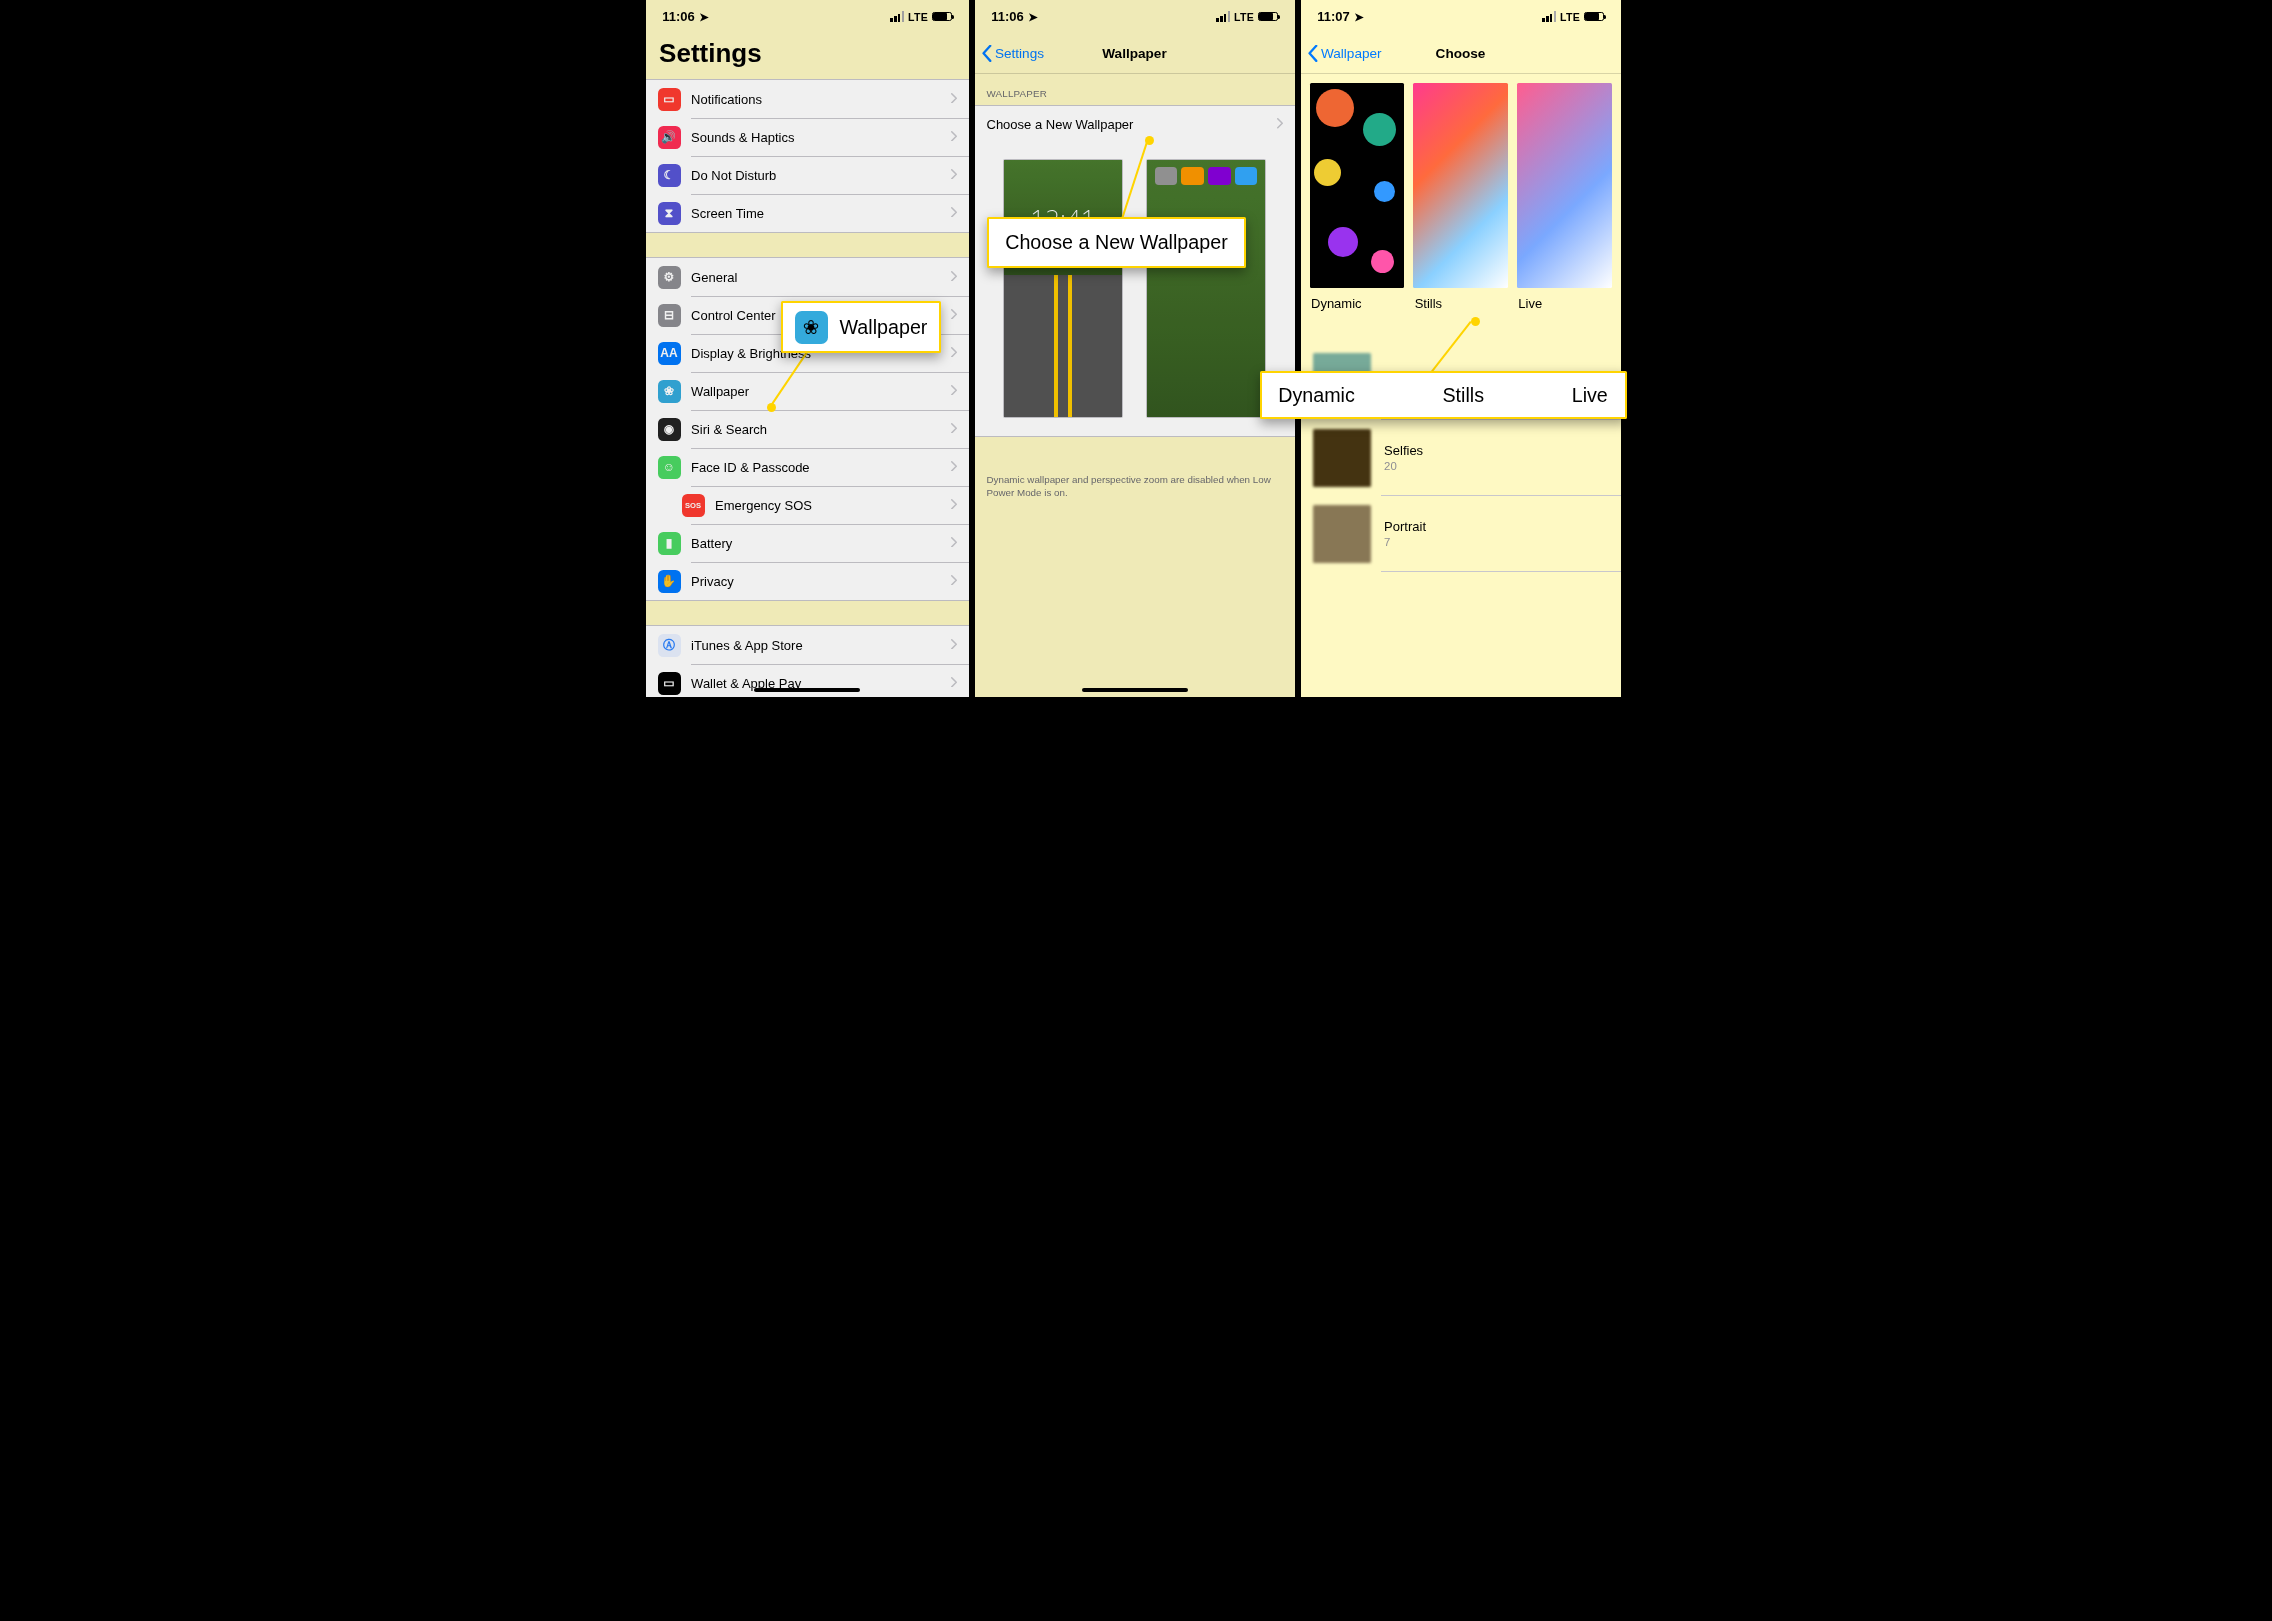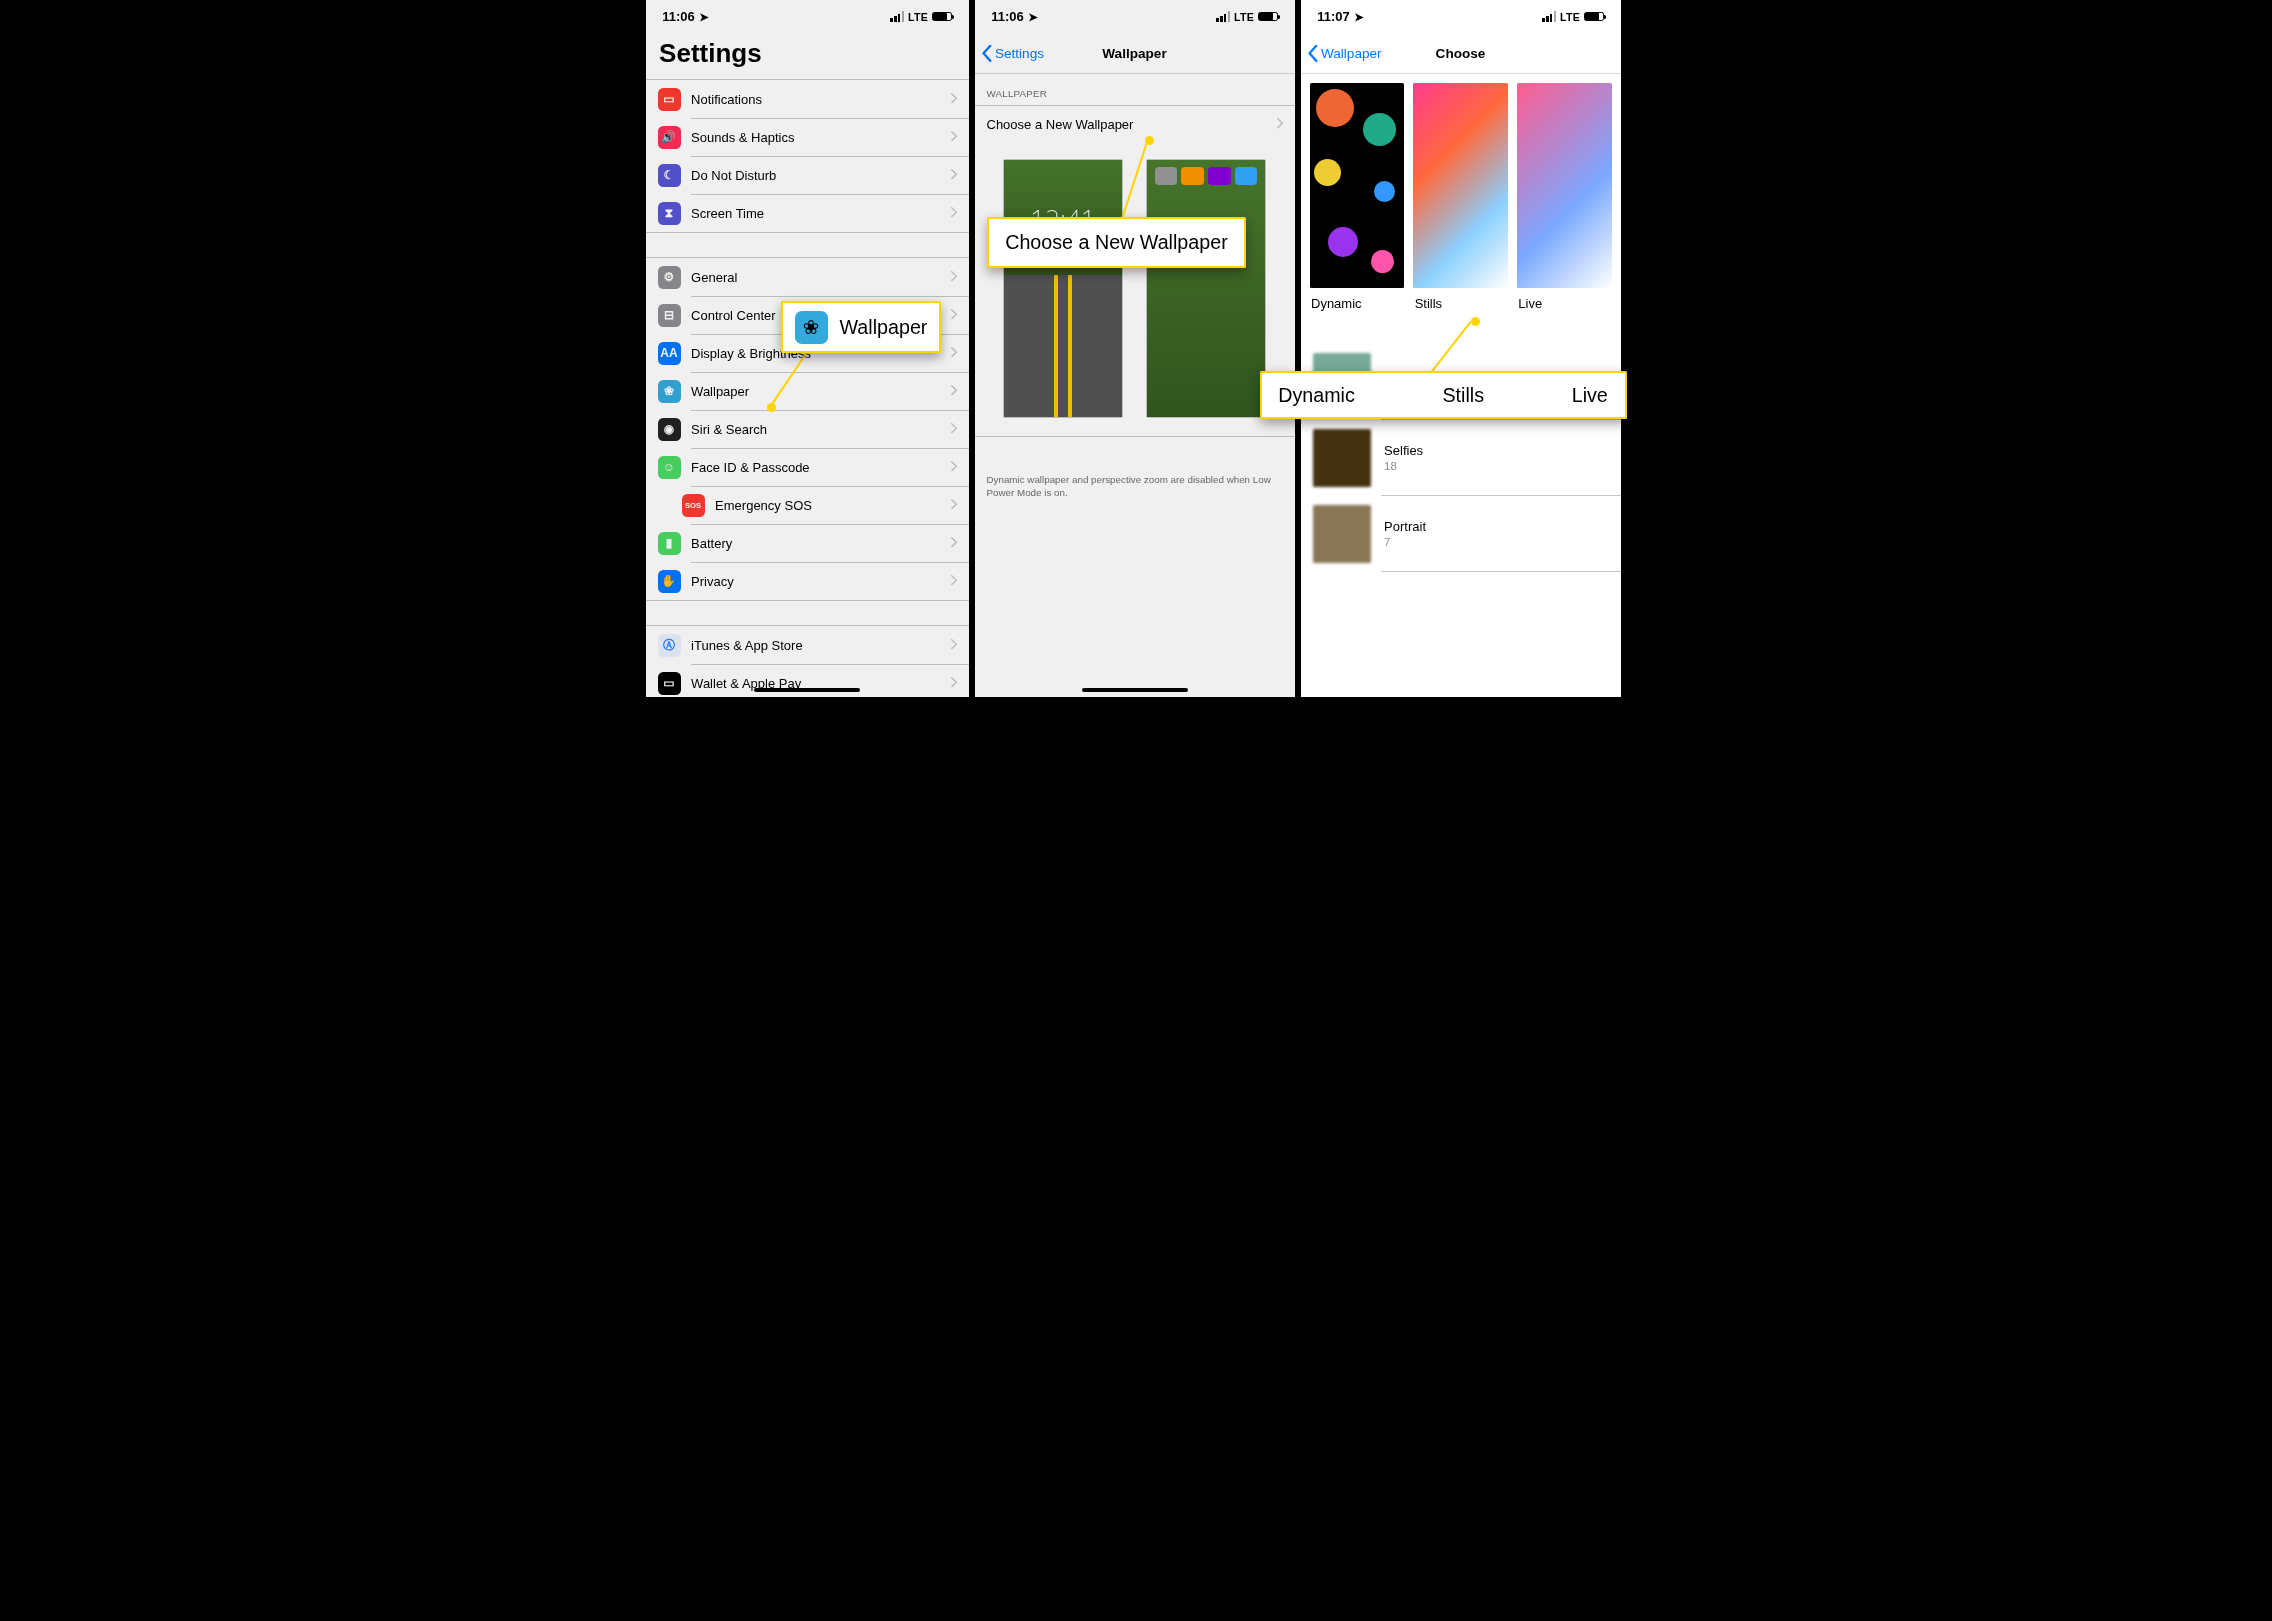--- a/index.html
+++ b/index.html
@@ -1,18 +1,18 @@
 <!DOCTYPE html>
 <html style="font-size:12px"><head>
 <meta charset="utf-8">
 <style>
   * { box-sizing: border-box; margin:0; padding:0; font-family: -apple-system, "Helvetica Neue", Arial, sans-serif; }
   body { background:#000; display:flex; justify-content:center; align-items:flex-start; }
   .row3 { display:flex; width:981px; height:697px; gap:0; position:relative; }
-  .phone { width:326px; height:697px; background:#ffffff; overflow:hidden; position:relative; border-left:3px solid #000; border-right:3px solid #000;}
+  .phone { width:326px; height:697px; background:#fef9c3; overflow:hidden; position:relative; border-left:3px solid #000; border-right:3px solid #000;}
   .phone:first-child{border-left:none;}
   .phone:last-child{border-right:none;}
   .dim::after{ content:""; position:absolute; inset:0; background:rgba(0,0,0,0.06); pointer-events:none; }
 
   
   .statusbar{ height:33px; display:flex; align-items:center; justify-content:space-between; padding:0 16.7px; font-size:13px; font-weight:600; color:#000;}
   .sb-left{display:flex; align-items:center; gap:4.5px;}
   .sb-right{display:flex; align-items:center; gap:3.8px;}
   .bars{display:flex; align-items:flex-end; gap:1.5px;}
   .bars span{ width:2.3px; background:#000; display:inline-block;}
@@ -398,21 +398,21 @@
             <div class="t">All Photos</div>
           </div>
           <span class="chev"><svg viewBox="0 0 8 14">
               <path d="M1 1 L7 7 L1 13" stroke="#c7c7cc" stroke-width="2" fill="none" stroke-linecap="round" stroke-linejoin="round"></path>
             </svg></span>
         </div>
         <div class="album-cell">
           <div class="album-thumb" style="background:#431;"></div>
           <div class="album-text">
             <div class="t">Selfies</div>
-            <div class="c">18</div>
+            <div class="c">20</div>
           </div>
           <span class="chev"><svg viewBox="0 0 8 14">
               <path d="M1 1 L7 7 L1 13" stroke="#c7c7cc" stroke-width="2" fill="none" stroke-linecap="round" stroke-linejoin="round"></path>
             </svg></span>
         </div>
         <div class="album-cell">
           <div class="album-thumb" style="background:#875;"></div>
           <div class="album-text">
             <div class="t">Portrait</div>
             <div class="c">7</div>

